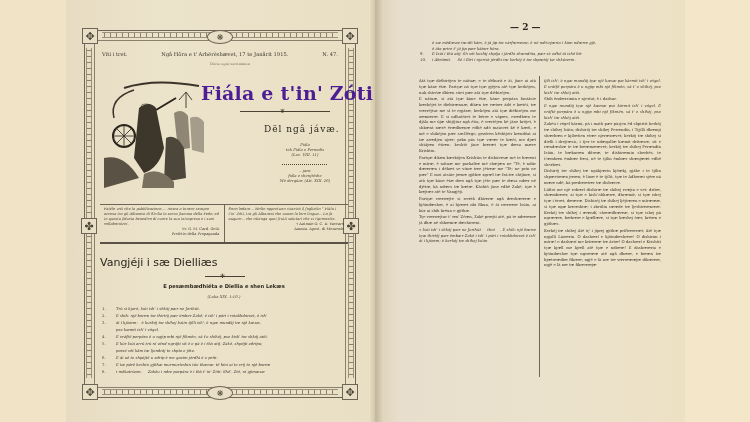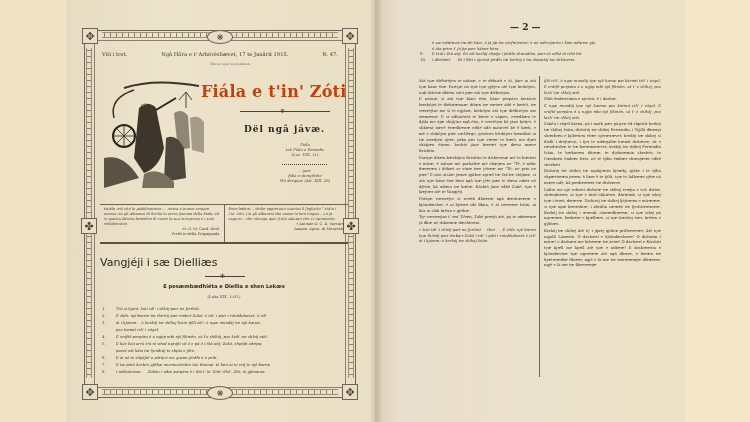--- a/index.html
+++ b/index.html
@@ -19,24 +19,24 @@
   .frame-inner { position: absolute; left: 94px; top: 40px; width: 252px; height: 348px; border: 1px solid #8a806c; }
   .chain-v { position: absolute; width: 6px; background: repeating-linear-gradient(180deg, transparent 0 2px, #8a806c 2px 3px, transparent 3px 6px); border-left: 1px solid #9a917d; border-right: 1px solid #9a917d; }
   .chain-h { position: absolute; height: 6px; background: repeating-linear-gradient(90deg, transparent 0 2px, #8a806c 2px 3px, transparent 3px 6px); border-top: 1px solid #9a917d; border-bottom: 1px solid #9a917d; }
   .corner { position: absolute; width: 16px; height: 16px; border: 1px solid #6d6555; background: #e8dfc6; display: flex; align-items: center; justify-content: center; font-size: 11px; color: #4a4334; line-height: 1; }
   .medallion { position: absolute; width: 26px; height: 14px; border: 1px solid #6d6555; border-radius: 50%; background: #e8dfc6; font-size: 8px; display: flex; align-items: center; justify-content: center; color: #4a4334; }
 
   .header-line { position: absolute; left: 102px; top: 51px; width: 236px; display: flex; justify-content: space-between; font-size: 5.2px; color: #3a3428; font-family: "DejaVu Serif", serif; }
   .subline { position: absolute; left: 190px; top: 62px; width: 80px; text-align: center; font-size: 3.5px; color: #7a7060; }
 
   .illustration { position: absolute; left: 104px; top: 78px; width: 102px; height: 110px; }
-  .title { position: absolute; left: 201px; top: 82px; font-family: "DejaVu Serif", serif; font-weight: bold; font-size: 16px; color: #c2410c; letter-spacing: 0.2px; }
+  .title { position: absolute; left: 201px; top: 82px; font-family: "DejaVu Serif", serif; font-weight: bold; font-size: 19px; color: #4c1d95; letter-spacing: 0.2px; }
   .flourish { position: absolute; height: 1px; background: #4a4334; }
   .flourish-mark { position: absolute; font-size: 6px; color: #3a3428; }
-  .deI { position: absolute; left: 244px; top: 124px; font-size: 9px; color: #2b261d; letter-spacing: 1px; font-weight: bold; }
+  .deI { position: absolute; left: 264px; top: 124px; font-size: 9px; color: #2b261d; letter-spacing: 1px; }
   .verse { position: absolute; font-size: 3.8px; color: #4a4334; font-style: italic; text-align: center; }
   .dotted { position: absolute; height: 0; border-top: 1px dotted #4a4334; }
 
   .quote-row { position: absolute; left: 100px; top: 204px; width: 248px; height: 40px; display: flex; border-top: 1px solid #6d6555; border-bottom: 2px solid #5a5244; }
   .quote-col { flex: 1; padding: 2px 4px; font-size: 3.6px; line-height: 5px; font-style: italic; color: #3a3428; }
   .quote-col + .quote-col { border-left: 1px solid #6d6555; }
   .sig { text-align: right; font-style: normal; font-size: 3.6px; }
 
   .section-title { position: absolute; left: 100px; top: 256px; width: 248px; font-size: 11px; color: #2b261d; font-family: "DejaVu Sans", sans-serif; }
   .sub-title { position: absolute; left: 100px; top: 283px; width: 248px; text-align: center; font-size: 5.2px; font-weight: bold; font-family: "DejaVu Sans", sans-serif; color: #2b261d; }

